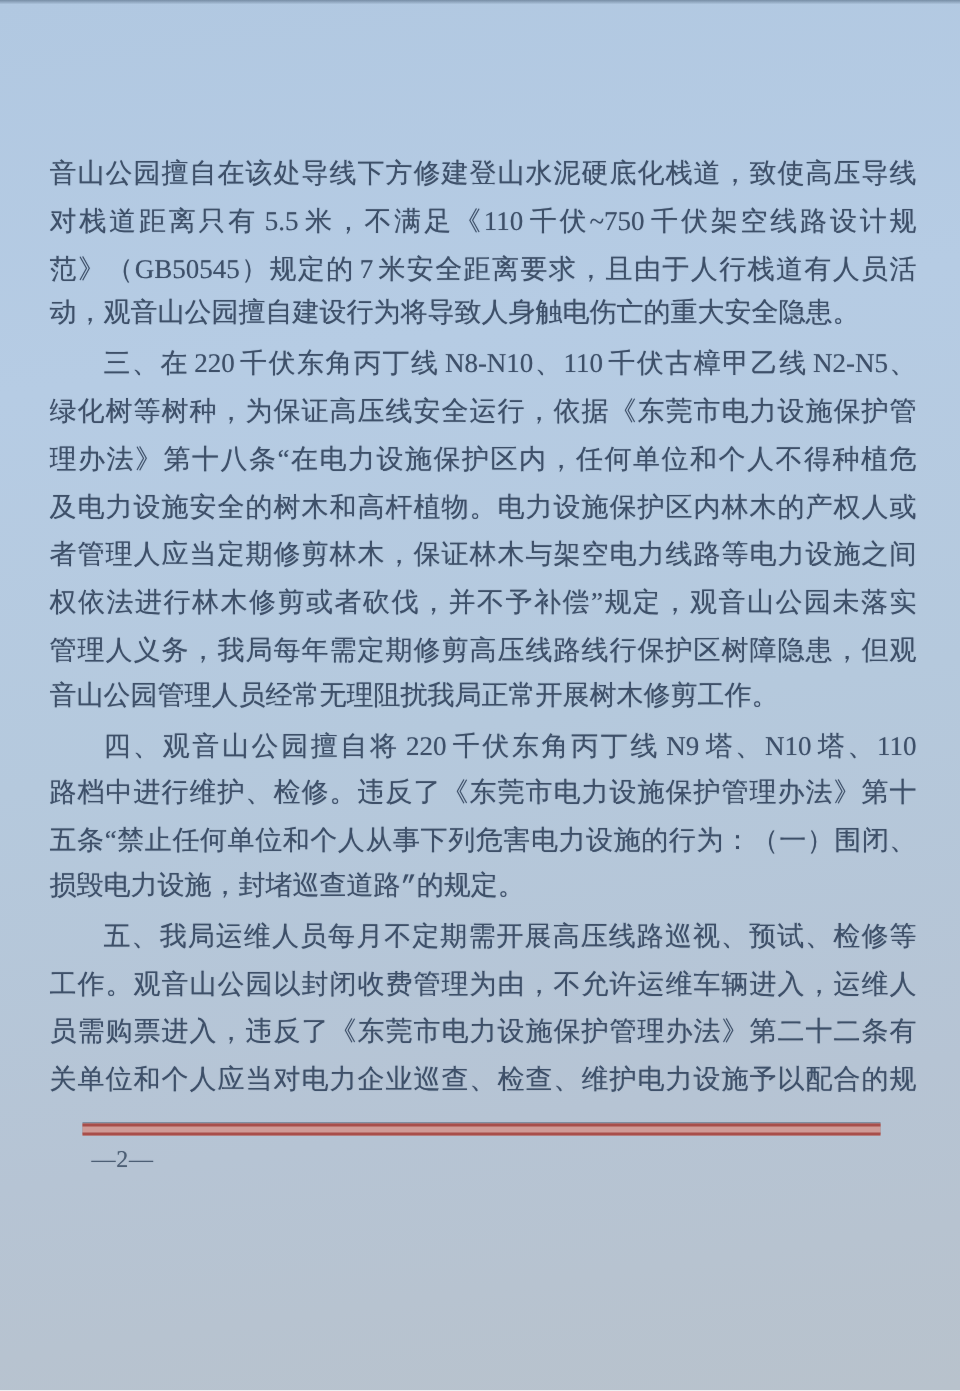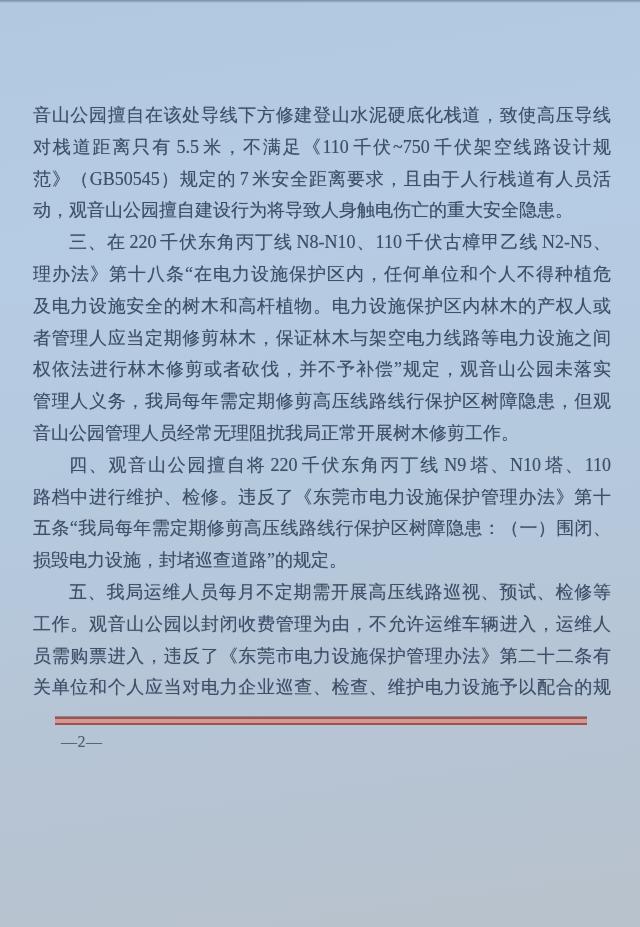--- a/index.html
+++ b/index.html
@@ -38,21 +38,21 @@
     text-shadow: 0 0 0.7px rgba(62,80,105,0.55);
   }
   .line {
     height: 31.8px;
     overflow: hidden;
     text-align: justify;
     text-align-last: justify;
     white-space: nowrap;
   }
   .line.first { text-indent: 2em; }
-  .line.end { text-align-last: left; }
+  .line.end { text-align-last: left; font-family: Liberation Mono, monospace; }
   .footer { margin-top: 13px; }
   .rule {
     margin-left: 22px;
     width: 532px;
     height: 4px;
     border-top: 2px solid var(--rule-red, #a84e4a);
     border-bottom: 2px solid var(--rule-red, #a84e4a);
     background: #cf9a96;
     box-shadow: 0 -1px 0 rgba(60,75,95,0.45);
   }
@@ -69,29 +69,30 @@
 <body>
 
 <div class="page" style="--paper-top: #b1c8e1; --paper-bottom: #b8c2cc; --ink: #3e5069; --rule-red: #a84e4a;">
   <div class="top-edge"></div>
   <main class="doc" id="doc-body">
       <div class="line">音山公园擅自在该处导线下方修建登山水泥硬底化栈道，致使高压导线</div>
       <div class="line">对栈道距离只有 5.5 米，不满足《110 千伏~750 千伏架空线路设计规</div>
       <div class="line">范》（GB50545）规定的 7 米安全距离要求，且由于人行栈道有人员活</div>
       <div class="line end">动，观音山公园擅自建设行为将导致人身触电伤亡的重大安全隐患。</div>
       <div class="line first">三、在 220 千伏东角丙丁线 N8-N10、110 千伏古樟甲乙线 N2-N5、</div>
+      <div class="line">绿化树等树种，为保证高压线安全运行，依据《东莞市电力设施保护管</div>
       <div class="line">理办法》第十八条“在电力设施保护区内，任何单位和个人不得种植危</div>
       <div class="line">及电力设施安全的树木和高杆植物。电力设施保护区内林木的产权人或</div>
       <div class="line">者管理人应当定期修剪林木，保证林木与架空电力线路等电力设施之间</div>
       <div class="line">权依法进行林木修剪或者砍伐，并不予补偿”规定，观音山公园未落实</div>
       <div class="line">管理人义务，我局每年需定期修剪高压线路线行保护区树障隐患，但观</div>
       <div class="line end">音山公园管理人员经常无理阻扰我局正常开展树木修剪工作。</div>
       <div class="line first">四、观音山公园擅自将 220 千伏东角丙丁线 N9 塔、N10 塔、110</div>
       <div class="line">路档中进行维护、检修。违反了《东莞市电力设施保护管理办法》第十</div>
-      <div class="line">五条“我局每年需定期修剪高压线路线行保护区树障隐患：（一）围闭、</div>
+      <div class="line">五条“禁止任何单位和个人从事下列危害电力设施的行为：（一）围闭、</div>
       <div class="line end">损毁电力设施，封堵巡查道路”的规定。</div>
       <div class="line first">五、我局运维人员每月不定期需开展高压线路巡视、预试、检修等</div>
       <div class="line">工作。观音山公园以封闭收费管理为由，不允许运维车辆进入，运维人</div>
       <div class="line">员需购票进入，违反了《东莞市电力设施保护管理办法》第二十二条有</div>
       <div class="line">关单位和个人应当对电力企业巡查、检查、维护电力设施予以配合的规</div>
     </main>
   <footer class="footer">
     <div class="rule"></div>
     <div class="pagenum">—2—</div>
   </footer>

